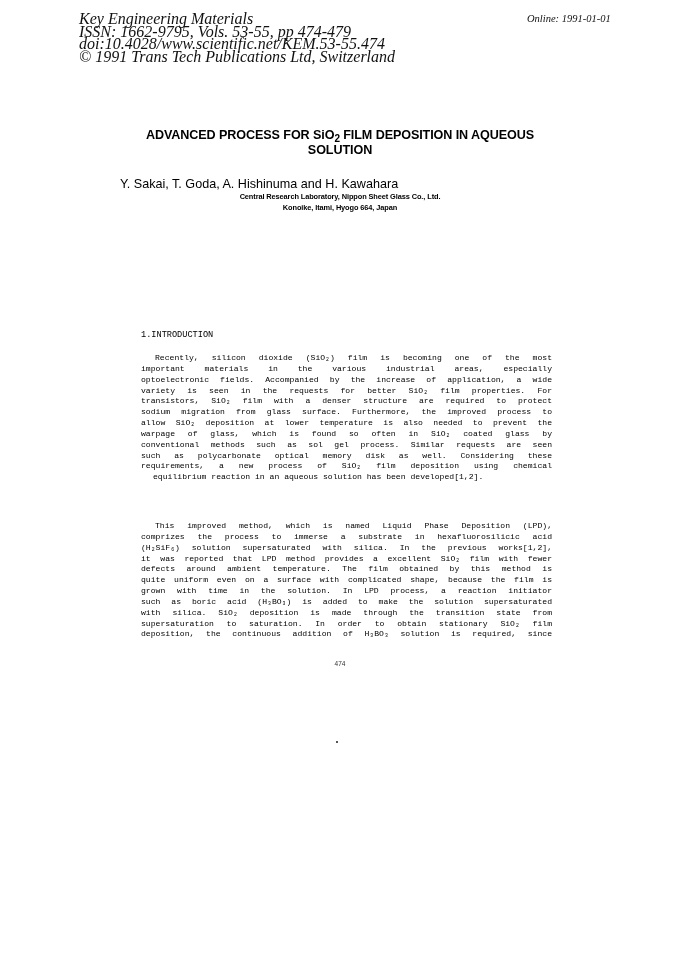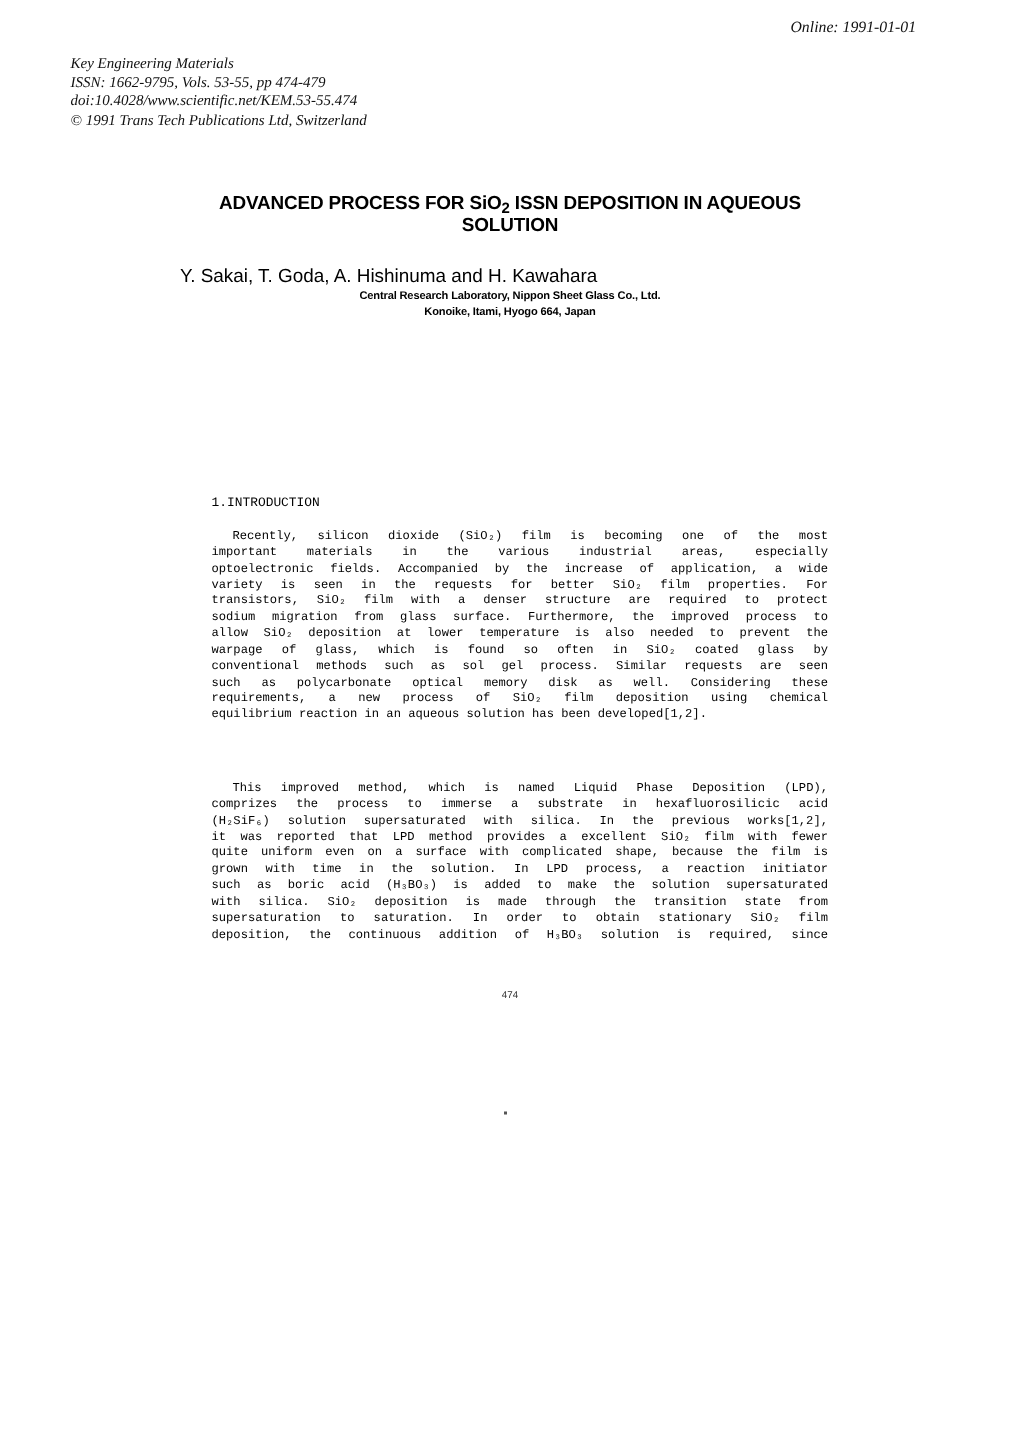--- a/index.html
+++ b/index.html
@@ -1,46 +1,46 @@
 <!DOCTYPE html>
 <html><head>
   <meta charset="utf-8">
   <style>
     html, body { margin: 0; padding: 0; background: #ffffff; }
     body { width: 678px; height: 959px; position: relative; overflow: hidden; color: #000; }
-    .meta { position: absolute; left: 47px; top: 13px; font-family: "Liberation Serif", serif; font-style: italic; font-size: 10px; line-height: 12.5px; color: #111; margin-top: 24px; }
+    .meta { position: absolute; left: 79px; top: 13px; font-family: "Liberation Serif", serif; font-style: italic; font-size: 16px; line-height: 12.5px; color: #111; }
     .meta div { white-space: nowrap; }
     .online { position: absolute; left: 527px; top: 13px; font-family: "Liberation Serif", serif; font-style: italic; font-size: 10.5px; line-height: 12.5px; color: #111; white-space: nowrap; }
     .title { position: absolute; left: 120px; top: 128px; width: 440px; text-align: center; font-family: "Liberation Sans", sans-serif; font-weight: bold; font-size: 12.6px; line-height: 14.5px; letter-spacing: -0.1px; }
     .title sub { font-size: 10px; vertical-align: -3px; line-height: 0; }
     .authors { position: absolute; left: 120px; top: 177px; width: 440px; font-family: "Liberation Sans", sans-serif; font-size: 12.6px; line-height: 15px; }
     .affil { position: absolute; left: 120px; top: 192px; width: 440px; text-align: center; font-family: "Liberation Sans", sans-serif; font-weight: bold; font-size: 7.4px; line-height: 10.5px; letter-spacing: -0.1px; }
     .section { position: absolute; left: 141px; top: 330px; font-family: "Liberation Mono", monospace; font-size: 8.6px; line-height: 11px; white-space: nowrap; }
     .para { position: absolute; left: 141px; width: 411px; font-family: "Liberation Mono", monospace; font-size: 8.1px; line-height: 10.85px; }
     .para .ln { display: block; white-space: nowrap; text-align: justify; text-align-last: justify; height: 10.85px; overflow: visible; }
     .para .ln.first { padding-left: 14px; }
-    .para .ln.last { text-align-last: left; }
+    .para .ln.last { text-align-last: left; margin-left: 12px; }
     .para1 { top: 353px; }
     .para2 { top: 521px; }
     .pageno { position: absolute; left: 330px; top: 660px; width: 20px; text-align: center; font-family: "Liberation Sans", sans-serif; font-size: 6.5px; color: #333; }
     .dot { position: absolute; left: 336px; top: 741px; width: 2px; height: 2px; background: #555; }
   </style>
 </head>
 <body>
 
 <div class="meta">
   <div>Key Engineering Materials</div>
   <div>ISSN: 1662-9795, Vols. 53-55, pp 474-479</div>
   <div>doi:10.4028/www.scientific.net/KEM.53-55.474</div>
   <div>© 1991 Trans Tech Publications Ltd, Switzerland</div>
 </div>
 <div class="online">Online: 1991-01-01</div>
 
 <div class="title">
-  <div><span>ADVANCED PROCESS FOR SiO</span><sub>2</sub><span> ISSN DEPOSITION IN AQUEOUS</span></div>
+  <div><span>ADVANCED PROCESS FOR SiO</span><sub>2</sub><span> FILM DEPOSITION IN AQUEOUS</span></div>
   <div>SOLUTION</div>
 </div>
 
 <div class="authors">Y. Sakai, T. Goda, A. Hishinuma and H. Kawahara</div>
 <div class="affil">
   <div>Central Research Laboratory, Nippon Sheet Glass Co., Ltd.</div>
   <div>Konoike, Itami, Hyogo 664, Japan</div>
 </div>
 
 <div class="section">1.INTRODUCTION</div>
@@ -58,20 +58,21 @@
   <span class="ln">such  as  polycarbonate optical memory disk as  well.   Considering  these</span>
   <span class="ln">requirements,  a  new  process  of  SiO₂  film  deposition  using  chemical</span>
   <span class="ln last">equilibrium reaction in an aqueous solution has been developed[1,2].</span>
 </div>
 
 <div class="para para2">
   <span class="ln first">This  improved  method, which is  named Liquid Phase  Deposition  (LPD),</span>
   <span class="ln">comprizes  the  process to immerse a substrate  in  hexafluorosilicic  acid</span>
   <span class="ln">(H₂SiF₆) solution supersaturated with silica.  In the previous  works[1,2],</span>
   <span class="ln">it was reported that LPD method provides a excellent SiO₂ film with   fewer</span>
+  <span class="ln">defects  around ambient temperature.  The film obtained by this  method  is</span>
   <span class="ln">quite uniform even on a surface with complicated shape, because the film is</span>
   <span class="ln">grown  with  time in the solution.   In LPD process, a  reaction  initiator</span>
   <span class="ln">such  as  boric acid (H₃BO₃) is added to make the  solution  supersaturated</span>
   <span class="ln">with  silica.   SiO₂ deposition is made through the transition  state  from</span>
   <span class="ln">supersaturation  to saturation.   In order to obtain stationary  SiO₂  film</span>
   <span class="ln">deposition,  the continuous addition of H₃BO₃ solution is  required,  since</span>
 </div>
 
 <div class="pageno">474</div>
 <div class="dot"></div>

